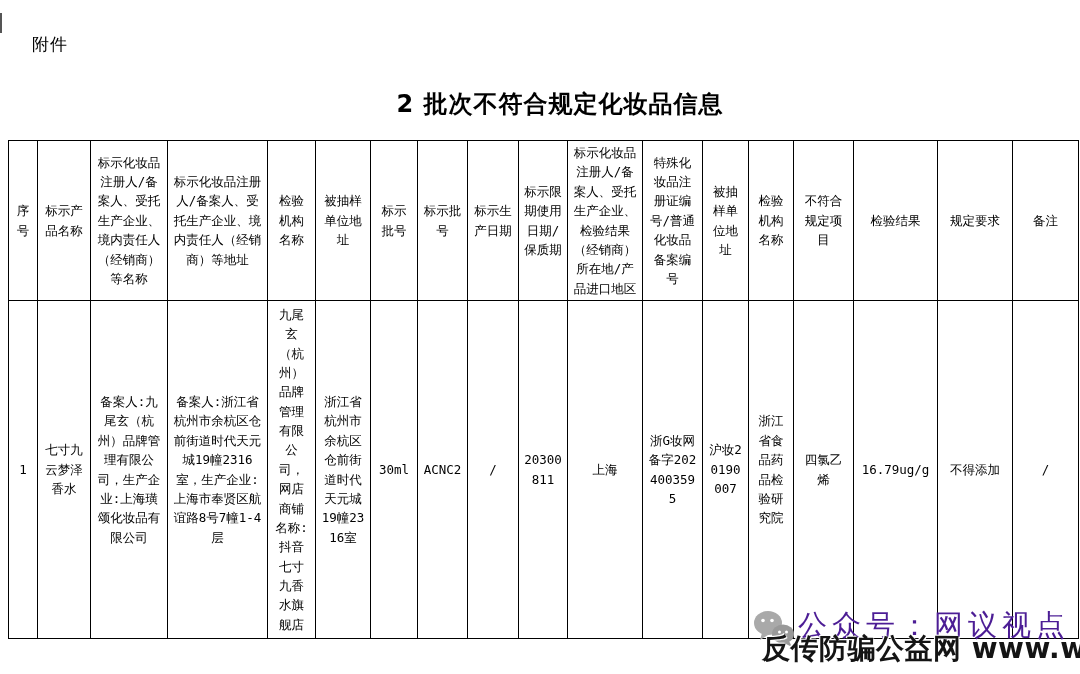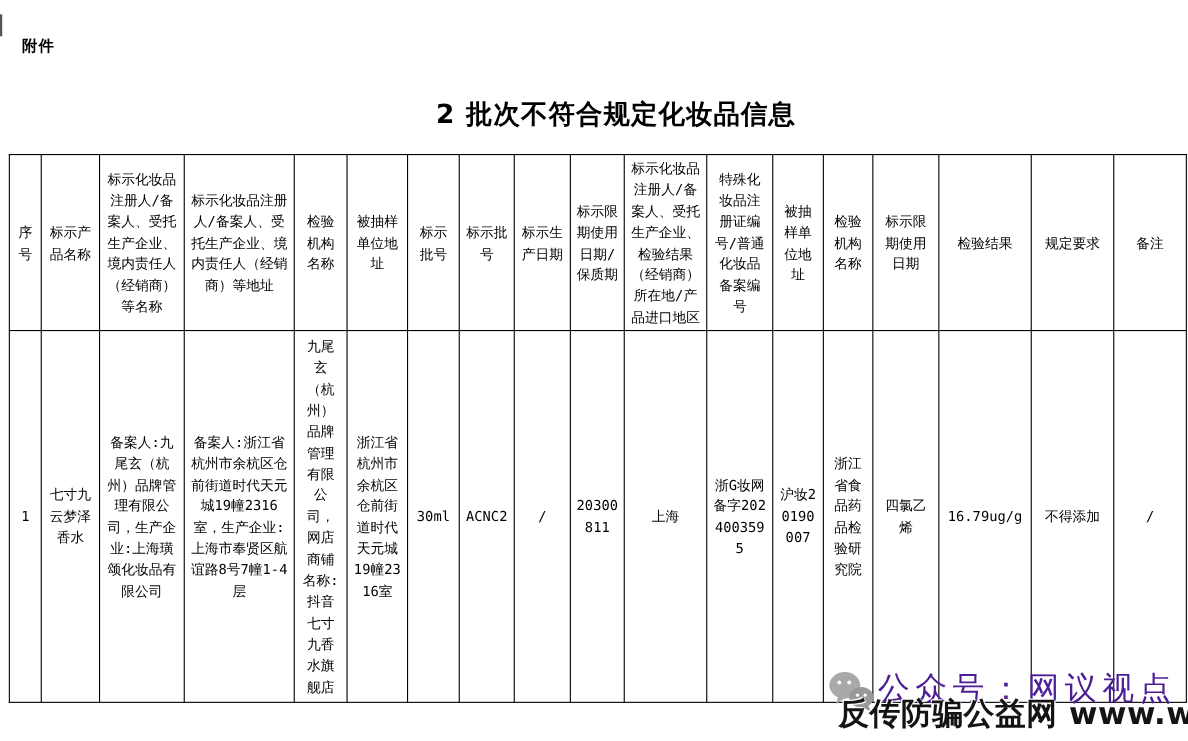--- a/index.html
+++ b/index.html
@@ -9,22 +9,22 @@
     position: relative;
     overflow: hidden;
     font-family: "DejaVu Sans", sans-serif;
     color: #000;
   }
   .edge-artifact {
     position: absolute; left: 0; top: 13px;
     width: 2px; height: 20px; background: #555;
   }
   .attachment-label {
-    position: absolute; left: 20px; top: 33px;
-    font-size: 14px; font-weight: bold;
+    position: absolute; left: 32px; top: 33px;
+    font-size: 17px; font-weight: normal;
     letter-spacing: 1px;
   }
   .doc-title {
     position: absolute; left: 0; top: 88px;
     width: 1080px; text-align: center;
     font-size: 24px; font-weight: bold;
     letter-spacing: 1px;
     margin-left: 20px;
   }
   table.doc-table {
@@ -108,21 +108,21 @@
       <th>检验机构名称</th>
       <th>被抽样单位地址</th>
       <th>标示批号</th>
       <th>标示批号</th>
       <th>标示生产日期</th>
       <th>标示限期使用日期/保质期</th>
       <th>标示化妆品注册人/备案人、受托生产企业、检验结果（经销商）所在地/产品进口地区</th>
       <th>特殊化妆品注册证编号/普通化妆品备案编号</th>
       <th>被抽样单位地址</th>
       <th>检验机构名称</th>
-      <th>标示限期使用日期</th>
+      <th>不符合规定项目</th>
       <th>检验结果</th>
       <th>规定要求</th>
       <th>备注</th>
     </tr>
   </thead>
   <tbody>
     <tr class="data-row">
       <td>1</td>
       <td>七寸九云梦泽香水</td>
       <td>备案人:九尾玄（杭州）品牌管理有限公司，生产企业:上海璜颂化妆品有限公司</td>

